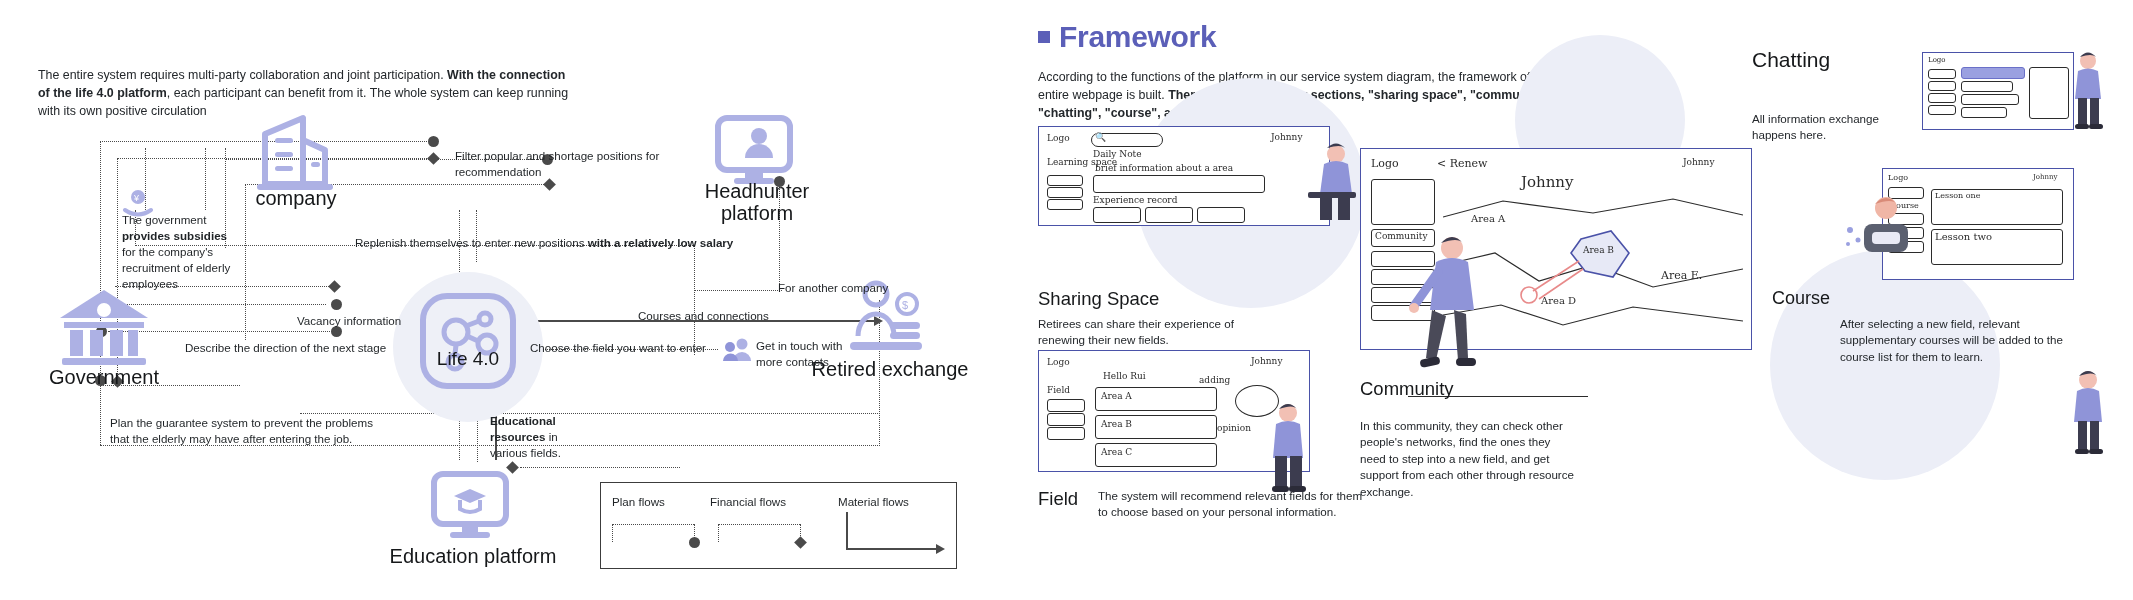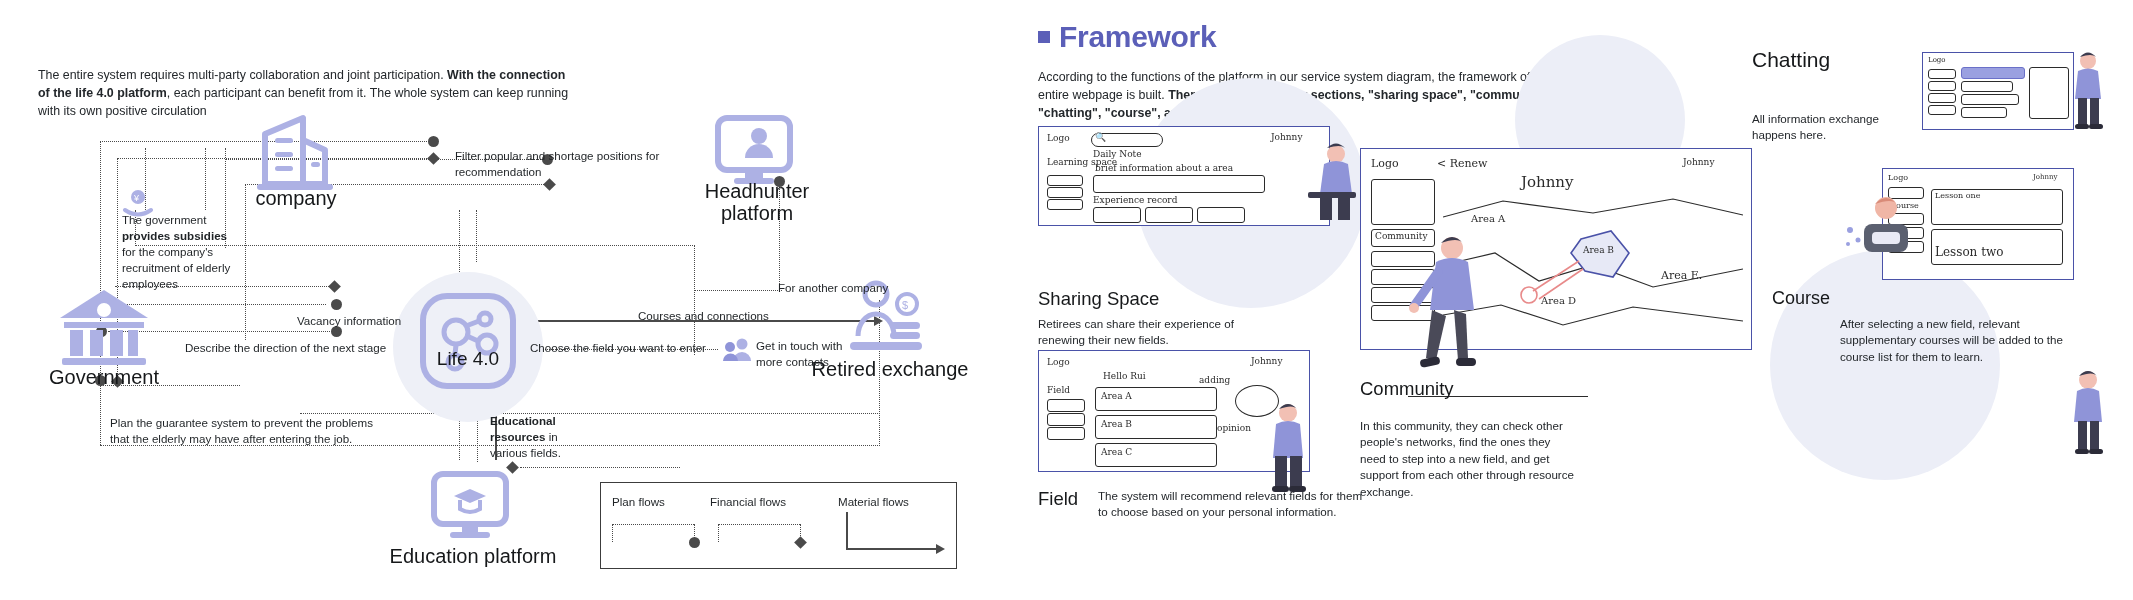--- a/index.html
+++ b/index.html
@@ -219,20 +219,23 @@
       <path d="M1 25 a7.5 7.5 0 0 1 15 0 Z" fill="#8f94d8"></path>
     </svg>
   </div>
 
   <div class="lbl" style="left:122px;top:212px;width:118px;">
     <span>The government </span><b>provides subsidies</b><span> for the company's recruitment of elderly employees</span>
   </div>
 
   <div class="lbl" style="left:455px;top:148px;width:215px;">Filter popular and shortage positions for recommendation</div>
 
+  <div class="lbl" style="left:355px;top:235px;width:400px;white-space:nowrap;">
+    <span>Replenish themselves to enter new positions </span><b>with a relatively low salary</b>
+  </div>
 
   <div class="lbl" style="left:297px;top:313px;white-space:nowrap;">Vacancy information</div>
   <div class="lbl" style="left:185px;top:340px;white-space:nowrap;">Describe the direction of the next stage</div>
   <div class="lbl" style="left:778px;top:280px;white-space:nowrap;">For another company</div>
   <div class="lbl" style="left:638px;top:308px;white-space:nowrap;">Courses and connections</div>
   <div class="lbl" style="left:530px;top:340px;white-space:nowrap;">Choose the field you want to enter</div>
   <div class="lbl" style="left:756px;top:338px;width:110px;">Get in touch with more contacts</div>
 
   <div class="lbl" style="left:490px;top:413px;width:92px;">
     <b>Educational resources</b><span> in various fields.</span>
@@ -411,21 +414,21 @@
     <div class="sketch" style="left:5px;top:4px;font-size:8px;">Logo</div>
     <div class="sketch" style="left:150px;top:4px;font-size:7px;">Johnny</div>
     <div class="wire-in" style="left:5px;top:18px;width:34px;height:10px;"></div>
     <div class="sketch" style="left:7px;top:32px;font-size:8px;">Course</div>
     <div class="wire-in" style="left:5px;top:44px;width:34px;height:10px;"></div>
     <div class="wire-in" style="left:5px;top:58px;width:34px;height:10px;"></div>
     <div class="wire-in" style="left:5px;top:72px;width:34px;height:10px;"></div>
     <div class="wire-in" style="left:48px;top:20px;width:130px;height:34px;"></div>
     <div class="sketch" style="left:52px;top:22px;font-size:8px;">Lesson one</div>
     <div class="wire-in" style="left:48px;top:60px;width:130px;height:34px;"></div>
-    <div class="sketch" style="left:52px;top:76px;font-size:12px;">Lesson two</div>
+    <div class="sketch" style="left:52px;top:62px;font-size:10px;">Lesson two</div>
   </div>
   <div class="person" style="left:832px;top:190px;">
     <svg width="70" height="80" viewBox="0 0 70 80">
       <circle cx="44" cy="18" r="11" fill="#f0b6a6"></circle>
       <path d="M33 14 q11 -12 22 0 q-5 -6 -22 0" fill="#d98b78"></path>
       <rect x="22" y="34" width="44" height="28" rx="8" fill="#5b6070"></rect>
       <rect x="30" y="42" width="28" height="12" rx="4" fill="#e9eaf5"></rect>
       <circle cx="8" cy="40" r="3" fill="#9aa0e0"></circle>
       <circle cx="16" cy="50" r="2.5" fill="#9aa0e0"></circle>
       <circle cx="6" cy="54" r="2" fill="#9aa0e0"></circle>

